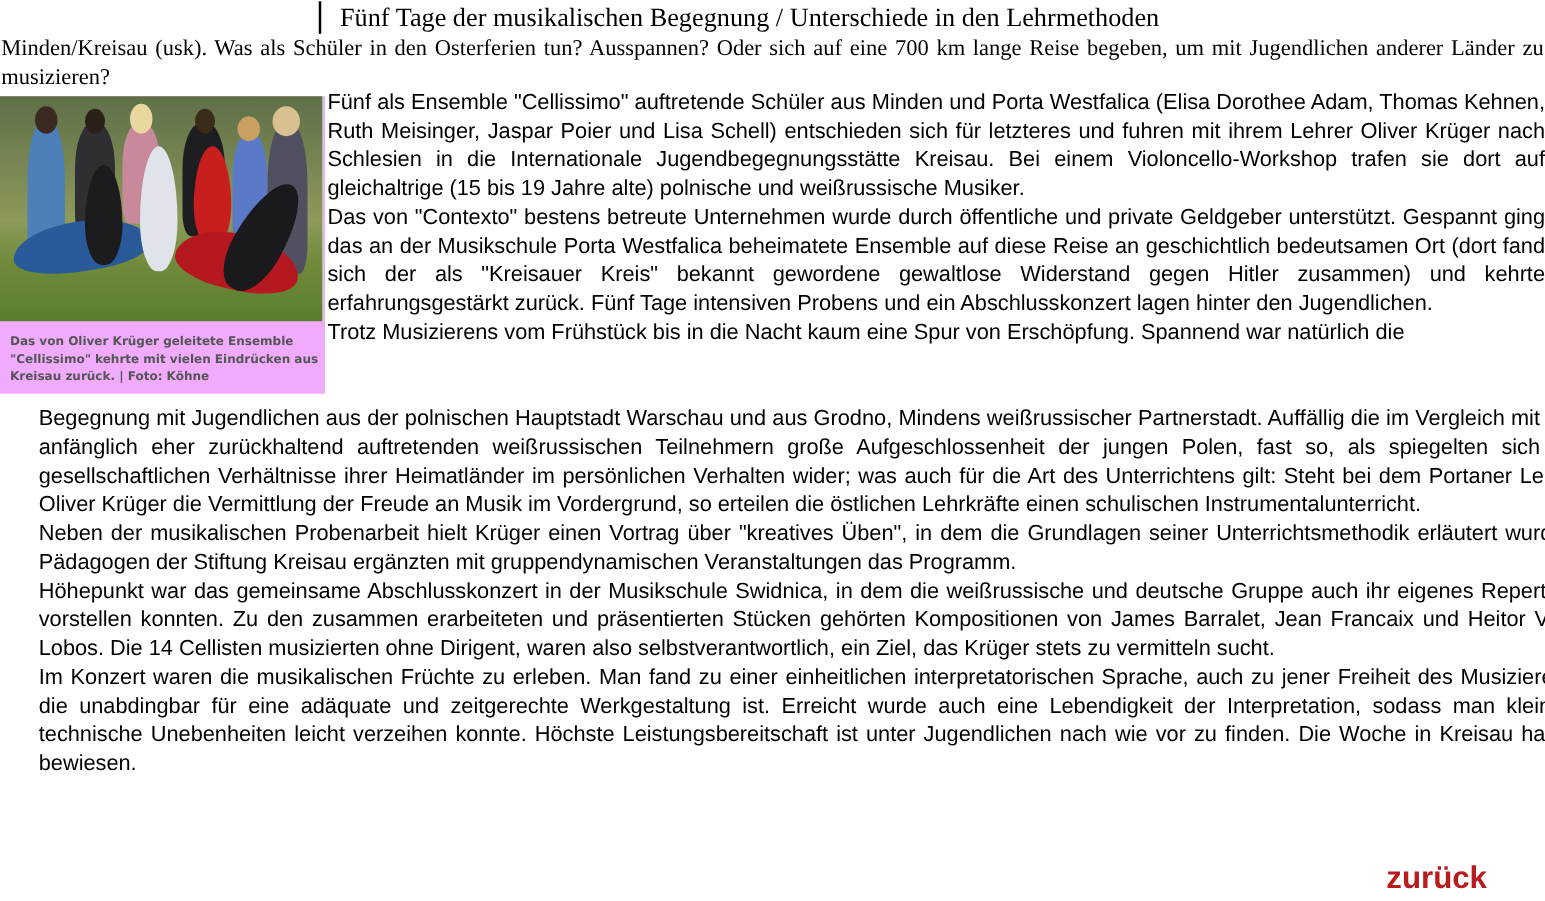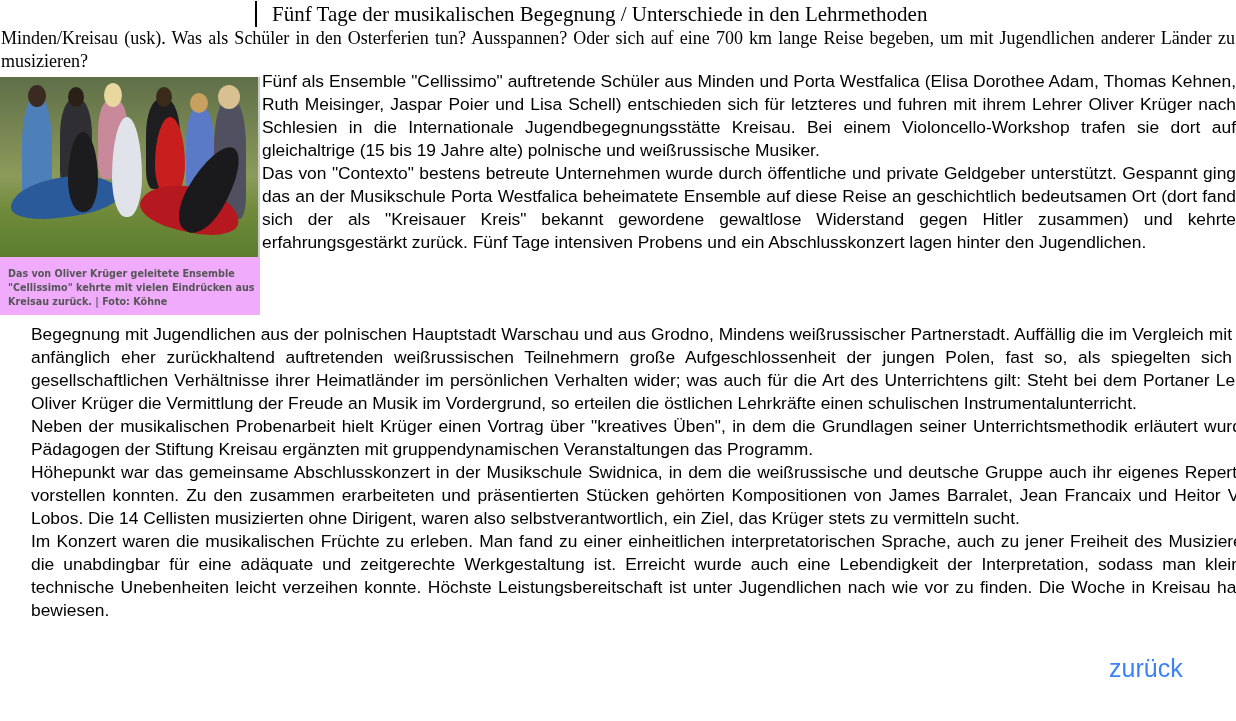--- a/index.html
+++ b/index.html
@@ -31,23 +31,23 @@
       color: #555;
     }
     .body-text {
       font-family: "Liberation Sans", sans-serif; font-size: 17.4px; line-height: 23px;
       text-align: justify; position: absolute;
     }
     .col-right { left: 262px; top: 70px; width: 974px; }
     .full { left: 1px; width: 1235px; padding-left: 30px; }
     .body-text p { margin: 0; }
     .back-link {
-      position: absolute; left: 1109px; top: 654px;
-      font-family: "Liberation Sans", sans-serif; font-size: 25px; font-weight: normal;
-      color: #3b82f6; text-decoration: none;
+      position: absolute; left: 1109px; top: 688px;
+      font-family: "Liberation Sans", sans-serif; font-size: 25px; font-weight: bold;
+      color: #b91c1c; text-decoration: none;
     }
   </style>
 </head>
 <body>
 
 <div class="headline">Fünf Tage der musikalischen Begegnung / Unterschiede in den Lehrmethoden</div>
 
 <div class="intro">Minden/Kreisau (usk). Was als Schüler in den Osterferien tun? Ausspannen? Oder sich auf eine 700 km lange Reise begeben, um mit Jugendlichen anderer Länder zu musizieren?</div>
 
 <div class="figure">
@@ -72,20 +72,21 @@
     <div class="case" style="left:140px;top:110px;width:100px;height:45px;background:#b5181e;transform:rotate(12deg);"></div>
     <div class="case" style="left:190px;top:65px;width:40px;height:95px;background:#1a1a1c;transform:rotate(30deg);"></div>
     <div class="case" style="left:68px;top:55px;width:30px;height:80px;background:#1c1c1e;"></div>
   </div>
   <div class="caption">Das von Oliver Krüger geleitete Ensemble "Cellissimo" kehrte mit vielen Eindrücken aus Kreisau zurück. | Foto: Köhne</div>
 </div>
 
 <div class="body-text col-right">
   <p>Fünf als Ensemble "Cellissimo" auftretende Schüler aus Minden und Porta Westfalica (Elisa Dorothee Adam, Thomas Kehnen, Ruth Meisinger, Jaspar Poier und Lisa Schell) entschieden sich für letzteres und fuhren mit ihrem Lehrer Oliver Krüger nach Schlesien in die Internationale Jugendbegegnungsstätte Kreisau. Bei einem Violoncello-Workshop  trafen sie dort auf gleichaltrige (15 bis 19 Jahre alte) polnische und weißrussische Musiker.</p>
   <p>Das von "Contexto" bestens betreute Unternehmen wurde durch öffentliche und private Geldgeber unterstützt. Gespannt ging das an der Musikschule Porta Westfalica beheimatete Ensemble auf diese Reise an geschichtlich bedeutsamen Ort (dort fand sich der als "Kreisauer Kreis" bekannt gewordene gewaltlose Widerstand gegen Hitler zusammen) und kehrte erfahrungsgestärkt zurück. Fünf Tage intensiven Probens und ein Abschlusskonzert lagen hinter den Jugendlichen.</p>
+  <p style="text-align:left;">Trotz Musizierens vom Frühstück bis in die Nacht kaum eine Spur von Erschöpfung. Spannend war natürlich die</p>
 </div>
 
 <div class="body-text full" style="top:323px;">
   <p>Begegnung mit Jugendlichen aus der polnischen Hauptstadt Warschau und aus Grodno, Mindens weißrussischer Partnerstadt. Auffällig die im Vergleich mit den anfänglich eher zurückhaltend auftretenden weißrussischen Teilnehmern große Aufgeschlossenheit der jungen Polen, fast so, als spiegelten sich die gesellschaftlichen Verhältnisse ihrer Heimatländer im persönlichen Verhalten wider; was auch für die Art des Unterrichtens gilt: Steht bei dem Portaner Lehrer Oliver Krüger die Vermittlung der Freude an Musik im Vordergrund, so erteilen die östlichen Lehrkräfte einen schulischen Instrumentalunterricht.</p>
   <p>Neben der musikalischen Probenarbeit hielt Krüger einen Vortrag über "kreatives Üben", in dem die Grundlagen seiner Unterrichtsmethodik erläutert wurden. Pädagogen der Stiftung Kreisau ergänzten mit gruppendynamischen Veranstaltungen das Programm.</p>
   <p>Höhepunkt war das gemeinsame Abschlusskonzert in der Musikschule Swidnica, in dem die weißrussische und deutsche Gruppe auch ihr eigenes Repertoire vorstellen konnten. Zu den zusammen erarbeiteten und präsentierten Stücken gehörten Kompositionen von James Barralet, Jean Francaix und Heitor Villa-Lobos.  Die 14 Cellisten musizierten ohne Dirigent, waren also selbstverantwortlich, ein Ziel, das Krüger stets zu vermitteln sucht.</p>
   <p style="text-align-last:left;">Im Konzert waren die musikalischen Früchte zu erleben. Man fand zu einer einheitlichen interpretatorischen Sprache, auch zu jener Freiheit des Musizierens, die unabdingbar für eine adäquate und zeitgerechte Werkgestaltung ist. Erreicht wurde auch eine Lebendigkeit der Interpretation, sodass man kleinere technische Unebenheiten leicht verzeihen konnte. Höchste Leistungsbereitschaft ist unter Jugendlichen nach wie vor zu finden. Die Woche in Kreisau hat es bewiesen.</p>
 </div>
 
 <a class="back-link" href="#">zurück</a>

